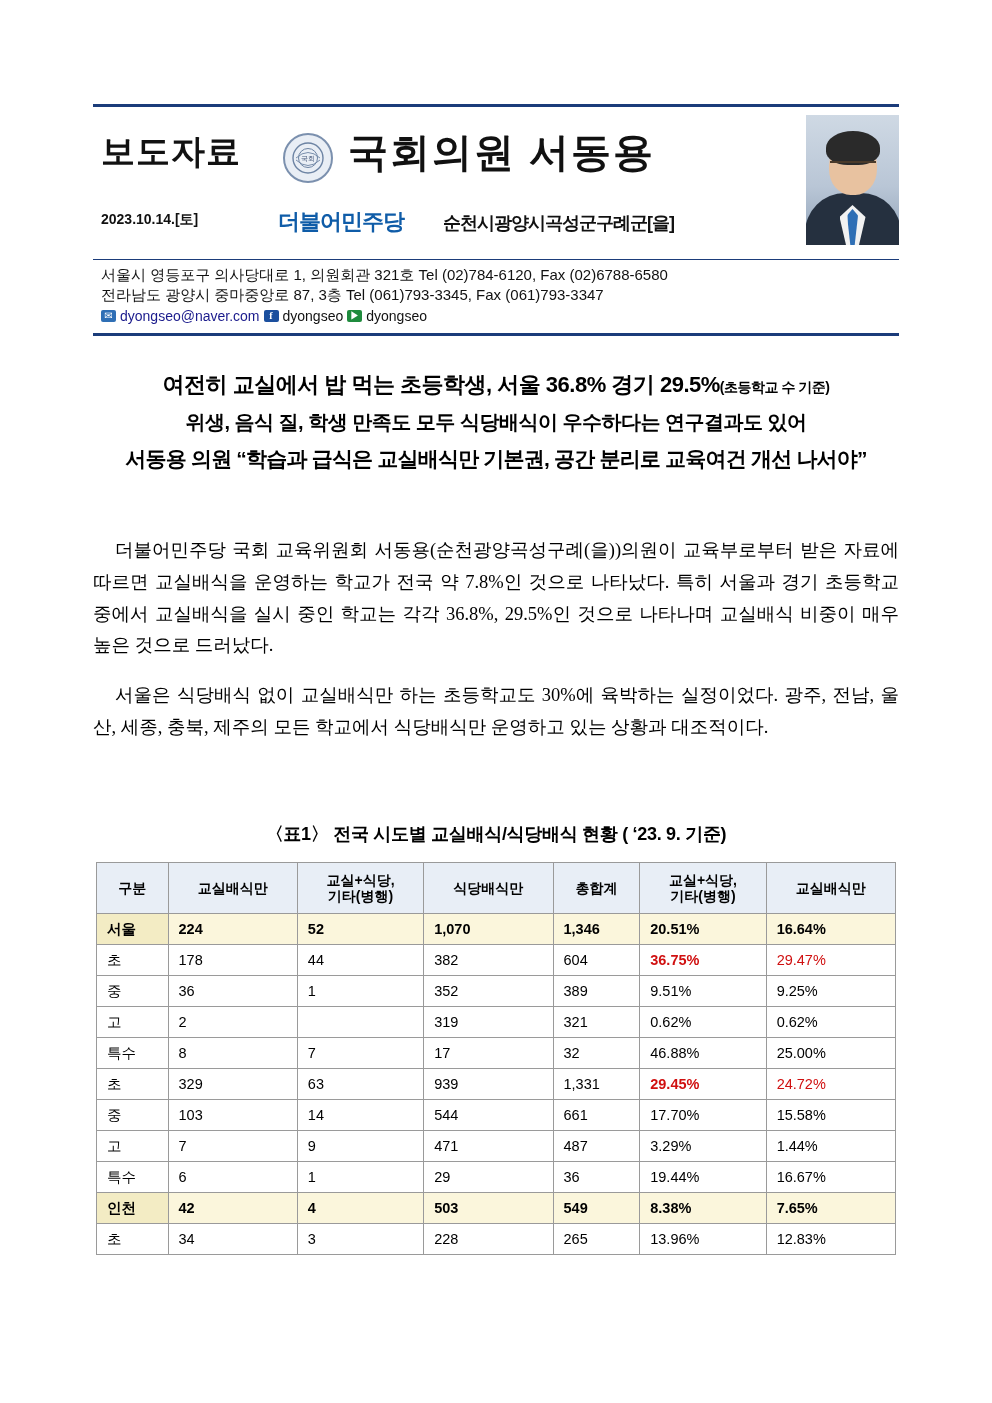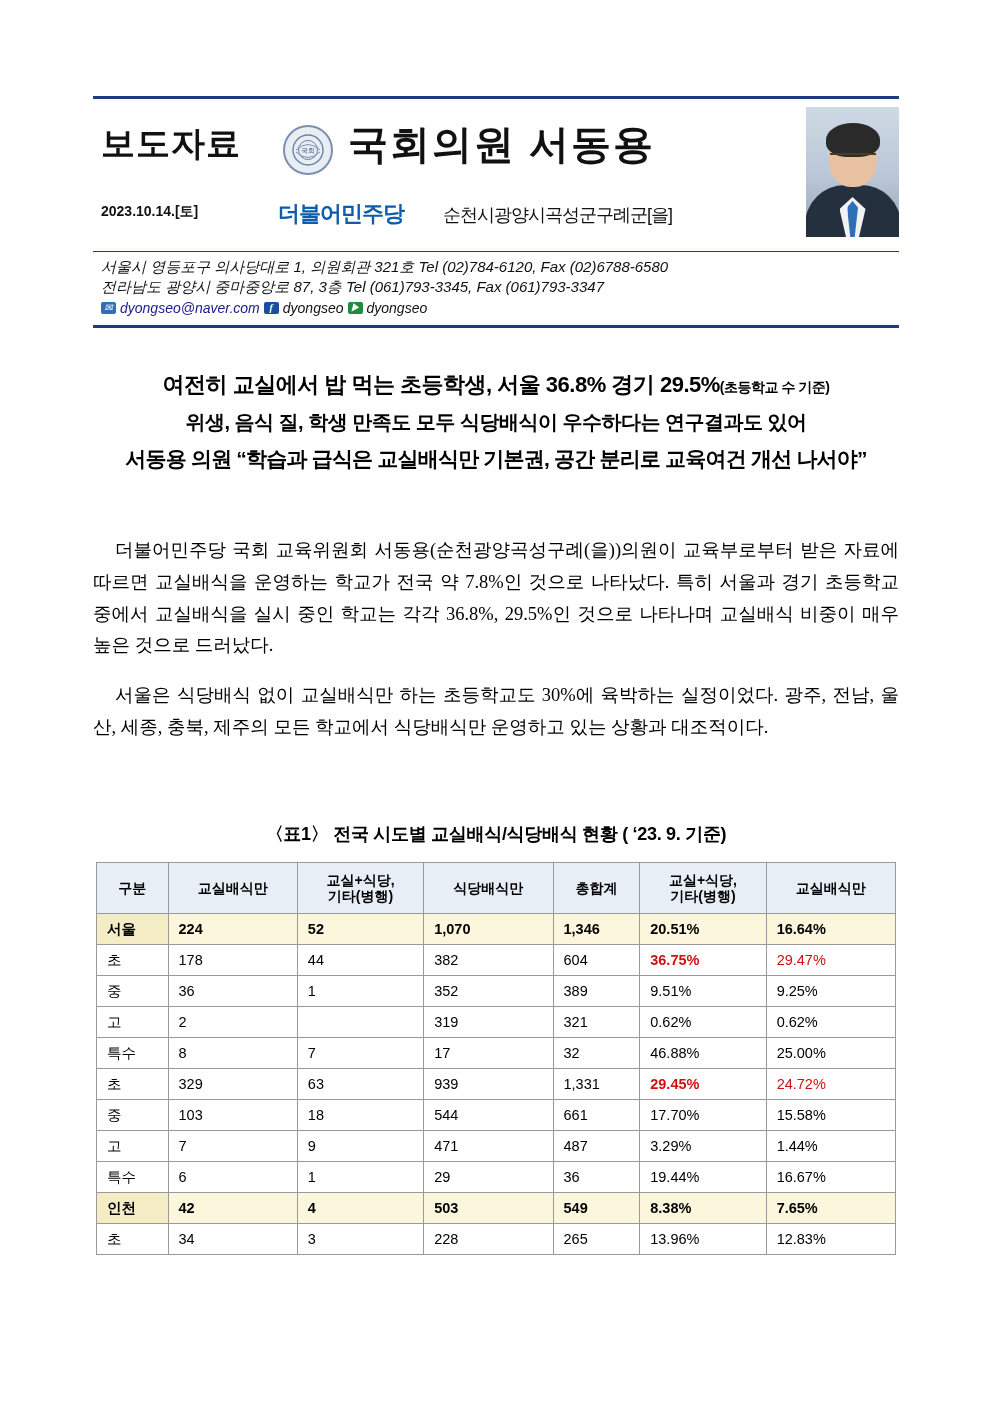--- a/index.html
+++ b/index.html
@@ -20,21 +20,21 @@
     width: 992px;
     height: 1403px;
     padding: 0;
     box-sizing: border-box;
   }
 
   
   .header-wrap {
     position: absolute;
     left: 93px;
-    top: 96px;
+    top: 104px;
     width: 806px;
   }
   .rule-top {
     border-top: 3px solid #1b3c7a;
     width: 100%;
     height: 0;
   }
   .masthead {
     position: relative;
     height: 152px;
@@ -86,21 +86,21 @@
     font-size: 22px;
     font-weight: bold;
     color: #0f5ca8;
     letter-spacing: -1px;
   }
   .region {
     position: absolute;
     left: 350px;
     top: 104px;
     font-size: 18px;
-    font-weight: normal;
+    font-weight: bold;
     color: #111;
     letter-spacing: -1px;
   }
   .portrait {
     position: absolute;
     right: 0px;
     top: 8px;
     width: 93px;
     height: 130px;
     background: linear-gradient(#cfd9e4 0%, #b9c6d6 55%, #8fa2b8 100%);
@@ -169,21 +169,20 @@
   .rule-thin {
     border-top: 1px solid #1b3c7a;
     width: 100%;
     height: 0;
   }
   .contact {
     padding: 5px 8px 4px 8px;
     font-size: 15px;
     line-height: 1.35;
     color: #111;
-    font-style: italic;
   }
   .contact .line { white-space: nowrap; }
   .mail-row {
     display: flex;
     align-items: center;
     gap: 4px;
     margin-top: 1px;
     font-size: 14px;
   }
   .ico {
@@ -446,21 +445,21 @@
           <td class="num">329</td>
           <td class="num">63</td>
           <td class="num">939</td>
           <td class="num">1,331</td>
           <td class="num red">29.45%</td>
           <td class="num red-plain">24.72%</td>
         </tr>
         <tr>
           <td class="label">중</td>
           <td class="num">103</td>
-          <td class="num">18</td>
+          <td class="num">14</td>
           <td class="num">544</td>
           <td class="num">661</td>
           <td class="num">17.70%</td>
           <td class="num">15.58%</td>
         </tr>
         <tr>
           <td class="label">고</td>
           <td class="num">7</td>
           <td class="num">9</td>
           <td class="num">471</td>

